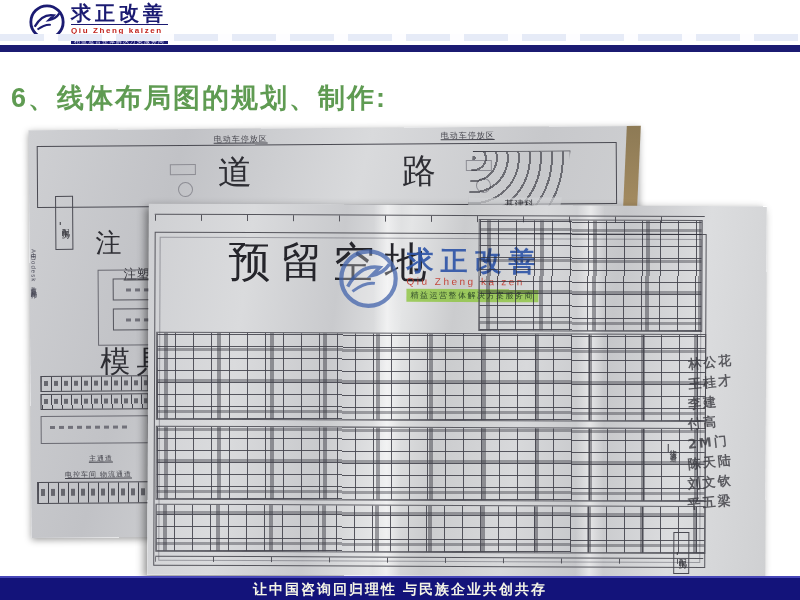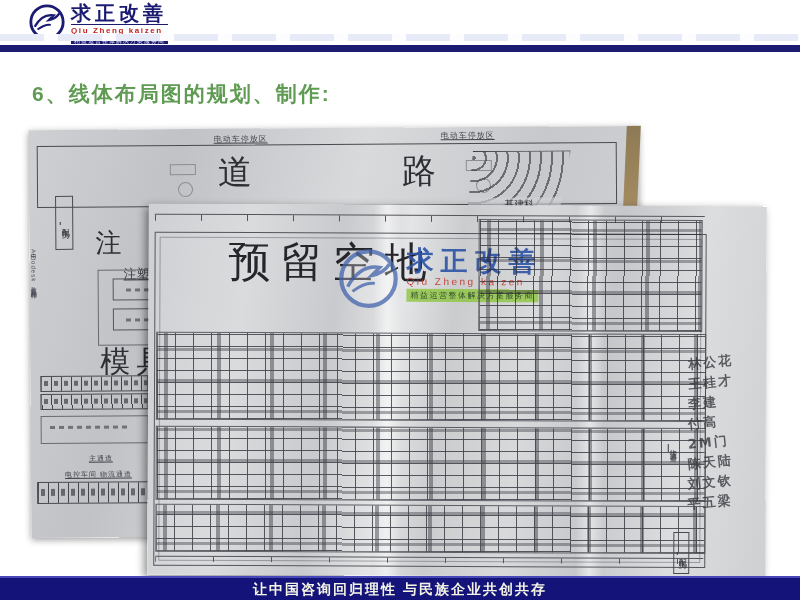--- a/index.html
+++ b/index.html
@@ -13,21 +13,21 @@
   .logo-circle{width:38px;height:38px;}
   .brand-col{margin-left:5px;display:flex;flex-direction:column;}
   .brand-cn{font-size:20px;font-weight:bold;color:#1b1b72;letter-spacing:4px;line-height:20px;}
   .brand-py{font-size:8px;font-weight:bold;color:#c2231d;letter-spacing:1.6px;border-top:1px solid #1b1b72;padding-top:1px;margin-top:1px;}
   .brand-tag{margin-top:1px;background:#1b1b72;color:#eef;font-size:6px;letter-spacing:1px;padding:1px 3px;align-self:flex-start;}
   .lightstrip{position:absolute;left:0;top:34px;width:800px;height:7px;
       background:repeating-linear-gradient(90deg,#e6ebf7 0 44px,#fdfdff 44px 58px);}
   .navyrule{position:absolute;left:0;top:44px;width:800px;height:7px;background:#1b1b72;border-top:1.5px solid #fff;}
 
   
-  #page-title{position:absolute;left:32px;top:80px;font-size:21px;font-weight:bold;color:#5f9b52;letter-spacing:2px;}
+  #page-title{position:absolute;left:11px;top:80px;font-size:27px;font-weight:bold;color:#5f9b52;letter-spacing:2px;}
 
   
   #collage{position:absolute;left:28px;top:126px;width:744px;height:452px;}
 
   
   #base-photo{position:absolute;left:2px;top:2px;width:610px;height:408px;
       background:linear-gradient(105deg,#cfd0d3 0%,#c1c2c6 22%,#d9dadc 48%,#c7c8cb 72%,#d3d4d6 100%);
       box-shadow:0 2px 7px rgba(0,0,0,.38);transform:rotate(-0.4deg);color:#33333a;}
   .brown-sliver{position:absolute;right:0;top:0;width:14px;height:86px;
       background:linear-gradient(180deg,#8d7a55,#a58c61);transform:skewX(-3deg);}

